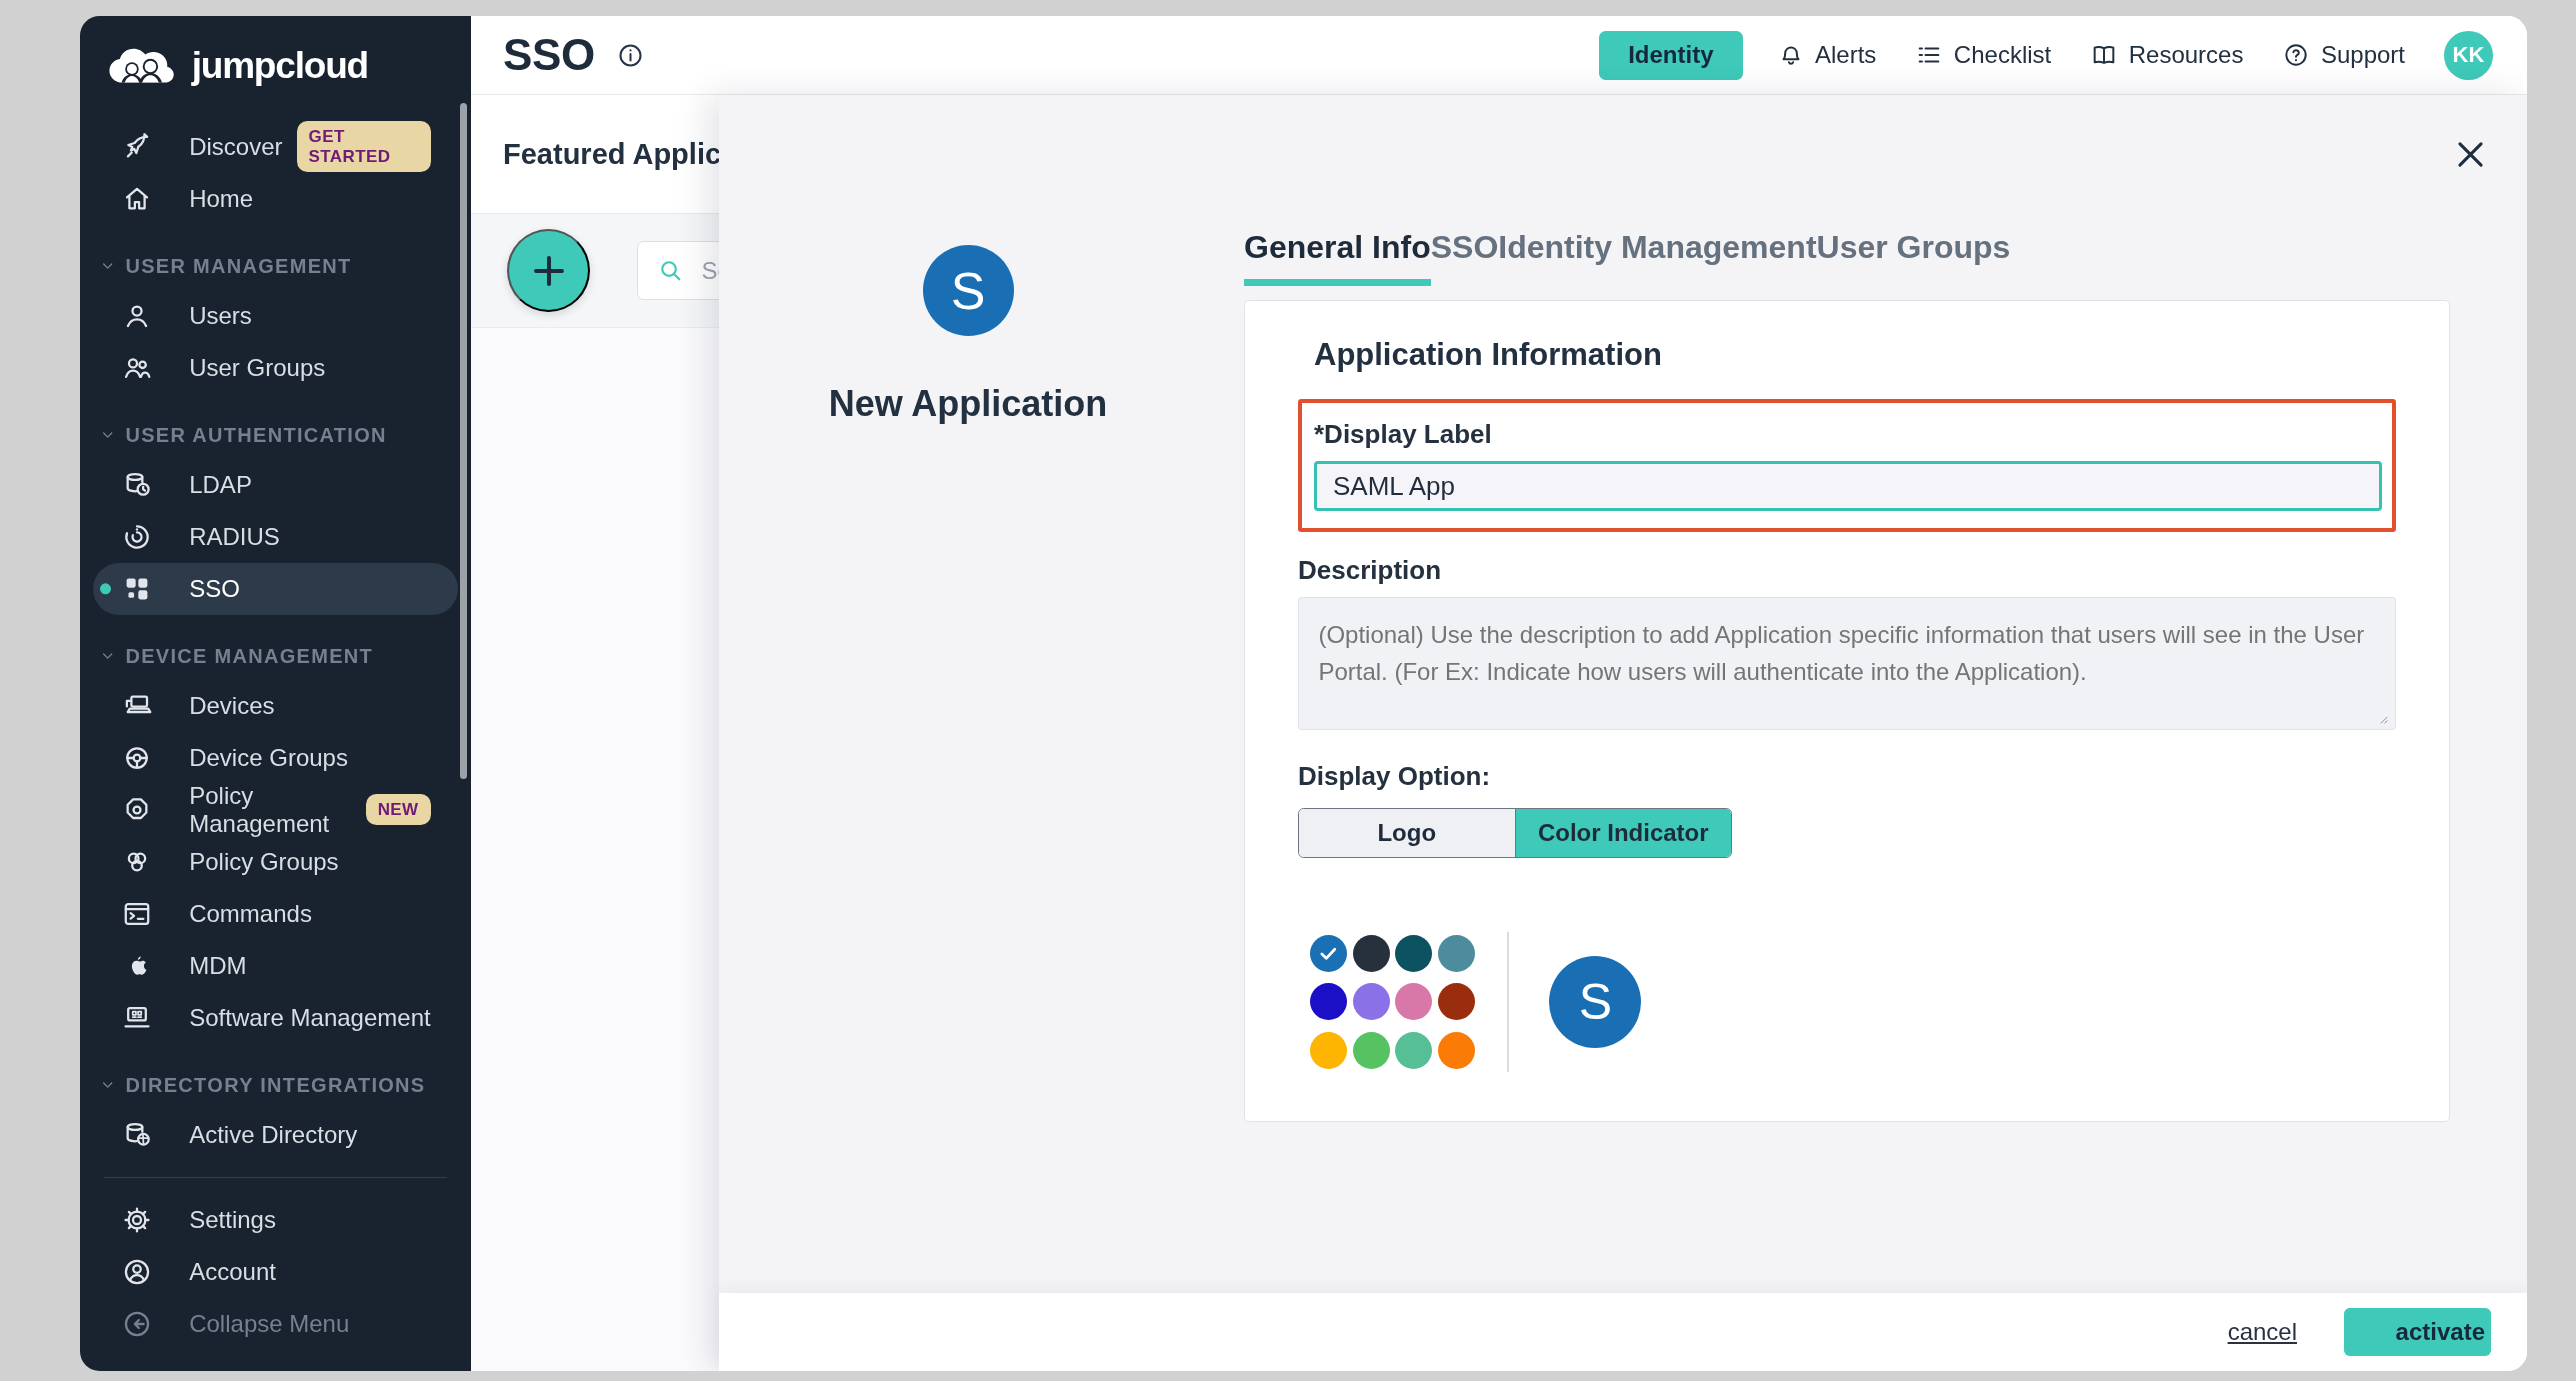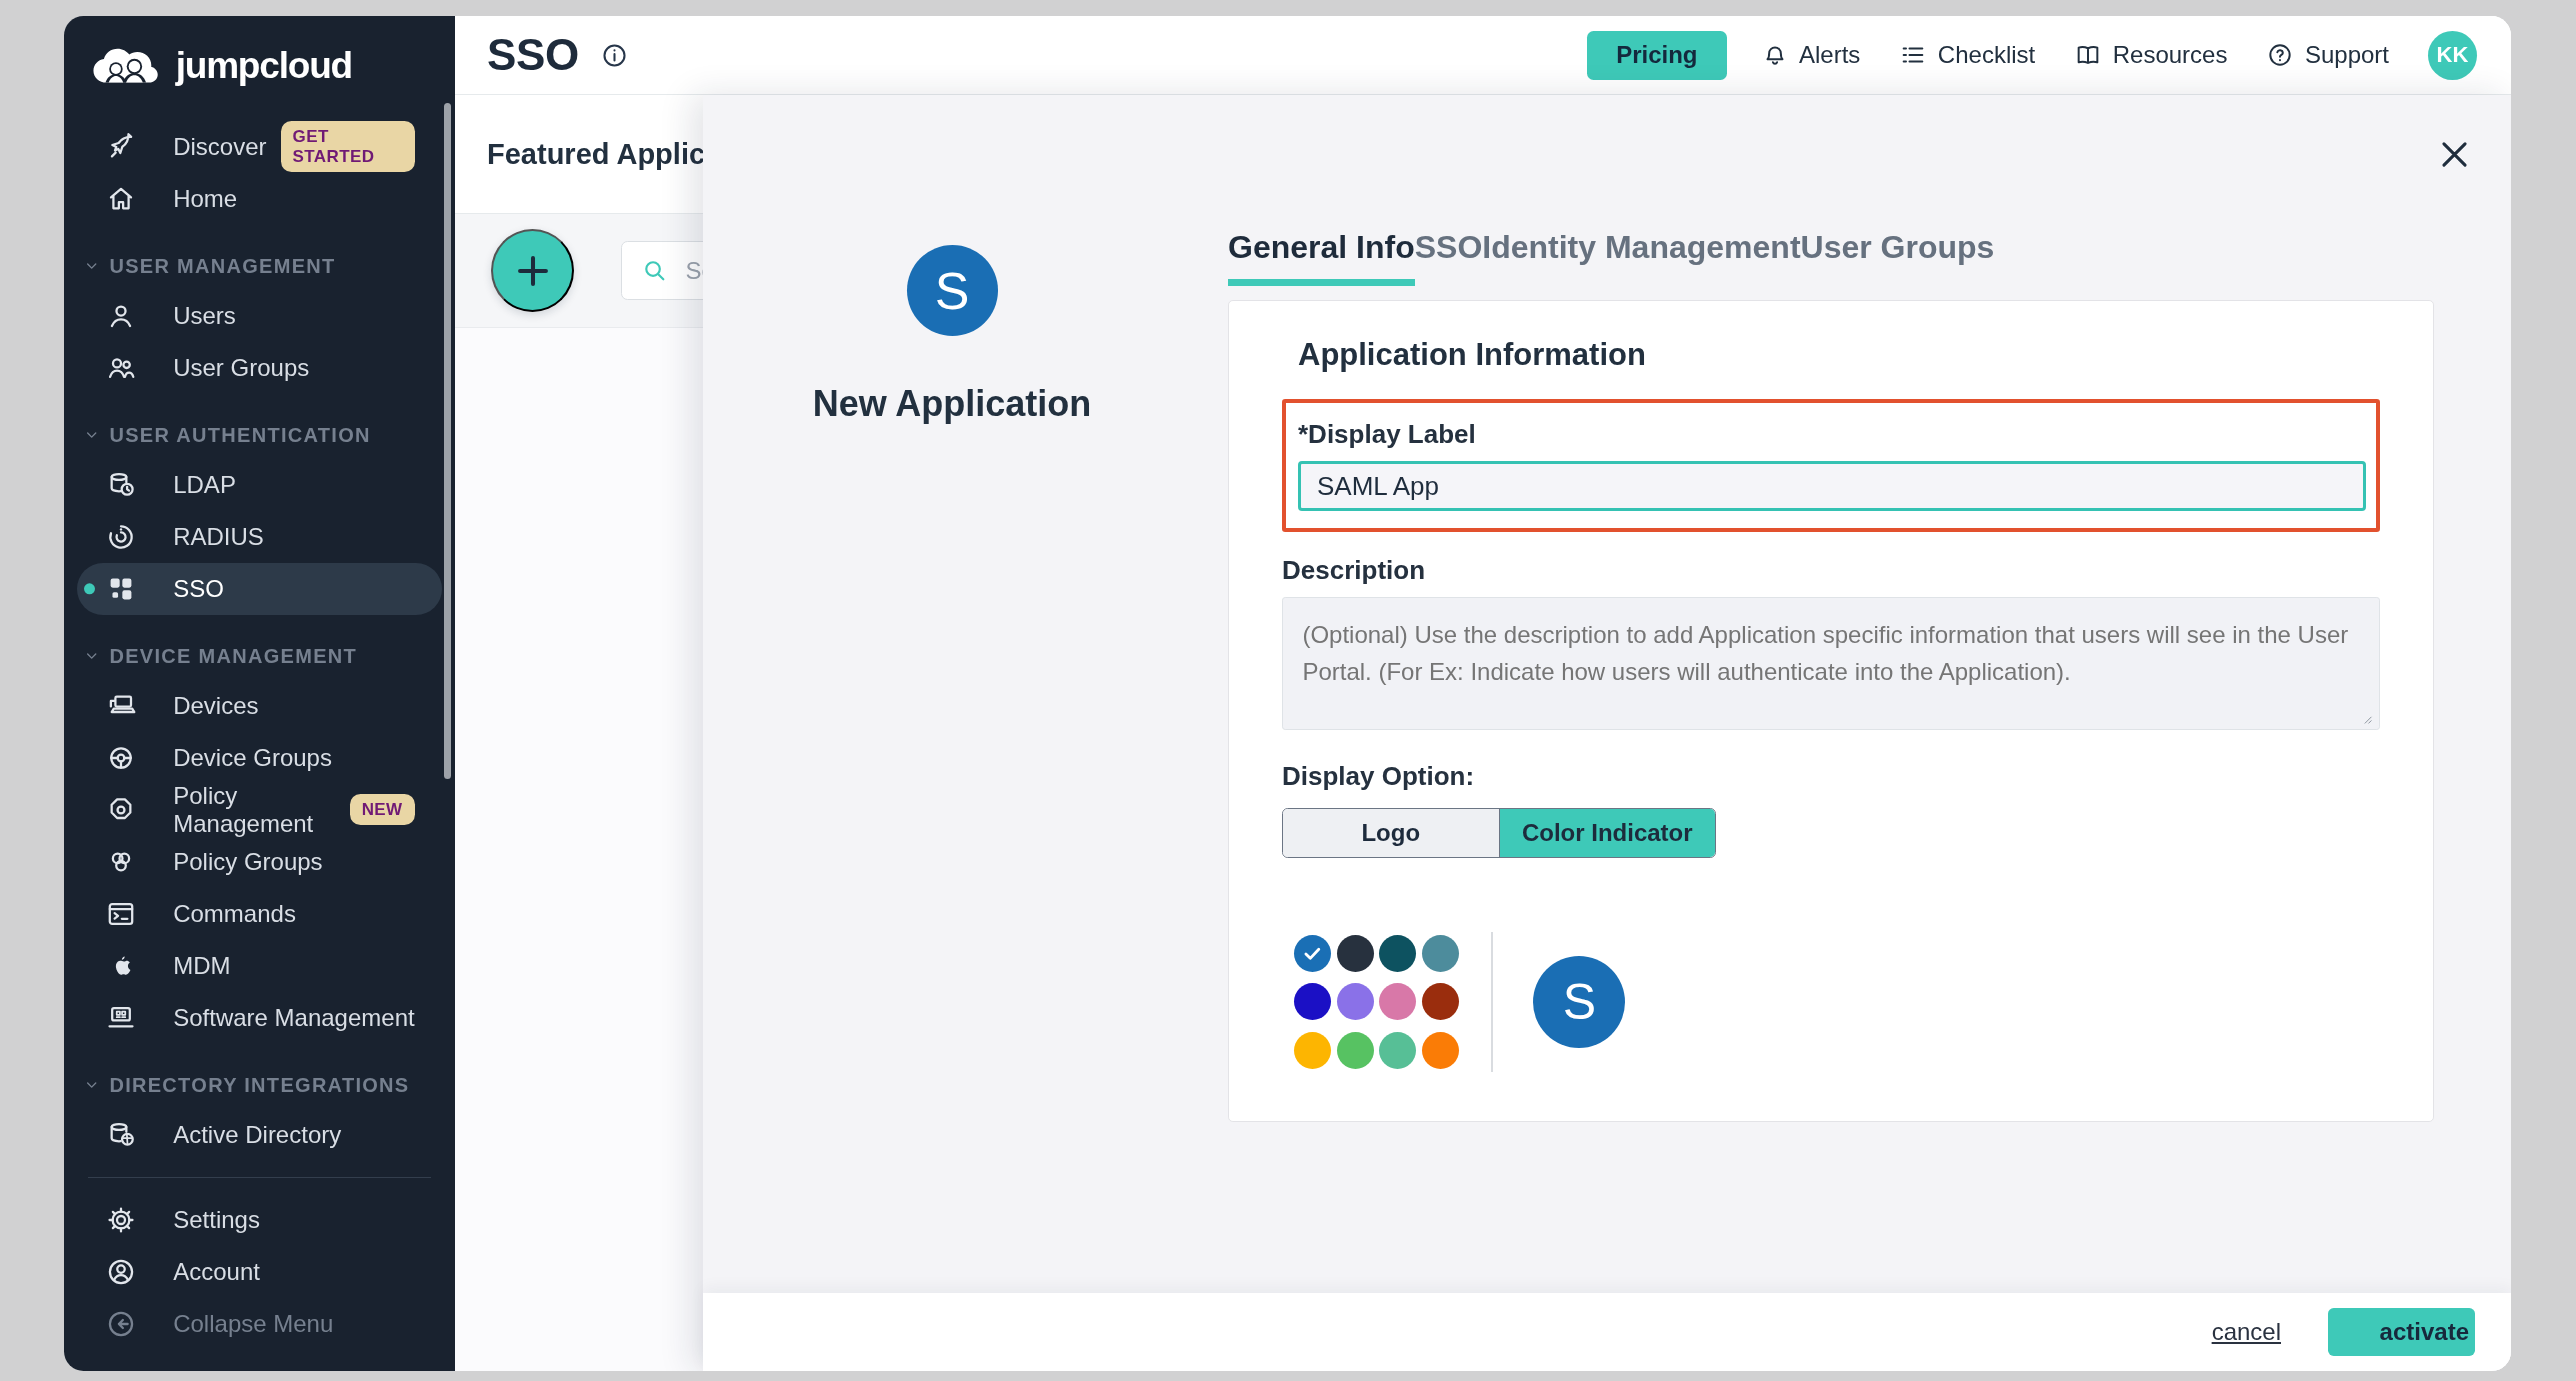--- a/index.html
+++ b/index.html
@@ -1,17 +1,17 @@
 <!DOCTYPE html>
 <html style="font-size:13px"><head>
 <meta charset="utf-8">
 <style>
   html,body{margin:0;padding:0;}
   body{width:2576px;height:1382px;background:#d1d1d2;font-family:"Liberation Sans",sans-serif;position:relative;overflow:hidden;-webkit-font-smoothing:antialiased;}
-  .window{position:absolute;left:64px;top:16px;width:2447px;height:1355px;border-radius:19.4px;overflow:hidden;background:#fff;display:flex;}
+  .window{position:absolute;left:80px;top:16px;width:2447px;height:1355px;border-radius:19.4px;overflow:hidden;background:#fff;display:flex;}
   
   .sidebar{width:391px;flex-shrink:0;background:#19222f;position:relative;display:flex;flex-direction:column;color:#dde1e7;}
   .logo-row{display:flex;align-items:center;gap:9.7px;margin:27.5px 0 0 26px;flex-shrink:0;}
   .logo-text{color:#fff;font-size:37px;font-weight:bold;letter-spacing:-1.2px;}
   .nav{margin-top:32px;display:flex;flex-direction:column;flex-shrink:0;}
   .nav-item{height:52px;display:flex;align-items:center;margin:0 13px;padding-left:27.5px;border-radius:27px;position:relative;font-size:24px;color:#d9dee5;cursor:pointer;flex-shrink:0;gap:14px;}
   .nav-item .ic{width:32px;height:32px;margin-right:22.7px;color:#e2e6ec;flex-shrink:0;}
   .nav-item.selected{background:#2d3a49;color:#fff;}
   .sel-dot{position:absolute;left:6.5px;top:50%;transform:translateY(-50%);width:11.3px;height:11.3px;border-radius:50%;background:#3ec9b8;}
   .section-h{height:47px;margin-top:18px;display:flex;align-items:center;padding-left:18px;color:#76808f;font-size:20px;font-weight:bold;letter-spacing:1.3px;flex-shrink:0;}
@@ -324,21 +324,21 @@
 
     <header class="header">
       <span class="page-title">SSO</span>
       <span class="ic info-btn">
         <svg viewBox="0 0 24 24" fill="none" stroke="currentColor" stroke-width="1.7" stroke-linecap="round">
             <circle cx="12" cy="12" r="8.3"></circle>
             <path d="M12 10.8v5.4M12 7.6v.3"></path>
           </svg>
       </span>
       <span class="hspacer"></span>
-      <button class="pricing-btn" style="border:none;font-family:inherit;">Pricing</button>
+      <button class="pricing-btn" style="border:none;font-family:inherit;">Identity</button>
       <span id="header-actions" style="display:flex;align-items:center;">
           <span class="h-action">
             <span class="ic">
               <svg viewBox="0 0 24 24" fill="none" stroke="currentColor" stroke-width="1.7" stroke-linecap="round" stroke-linejoin="round">
                 <path d="M18.4 15.6c-1-1-1.4-2.7-1.4-5.1a5 5 0 0 0-10 0c0 2.4-.4 4.1-1.4 5.1z"></path>
                 <path d="M10.2 18.2a1.9 1.9 0 0 0 3.6 0"></path>
               </svg>
             </span>
             <span>Alerts</span>
           </span>

